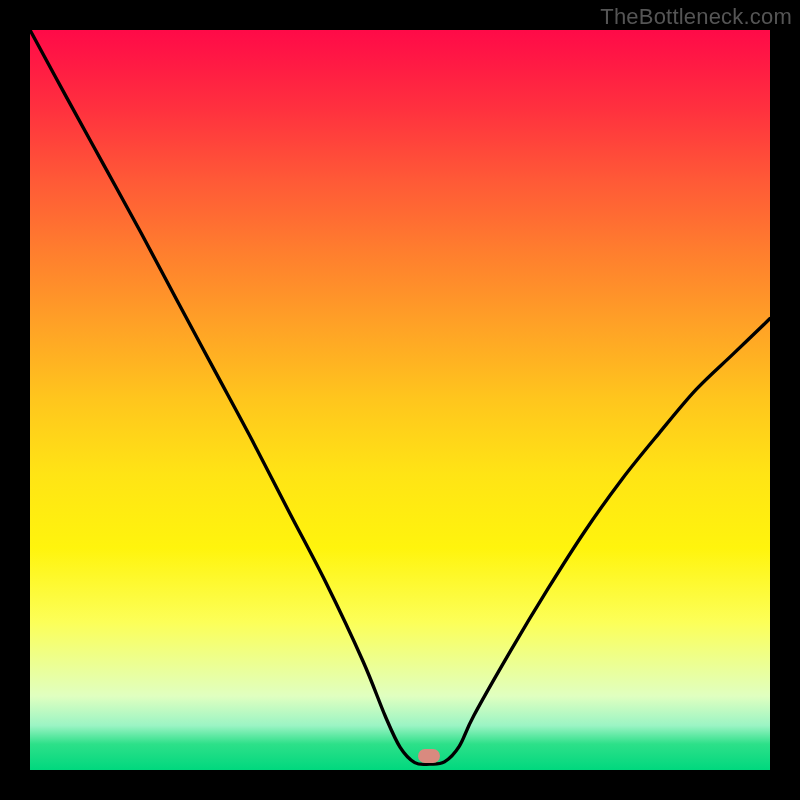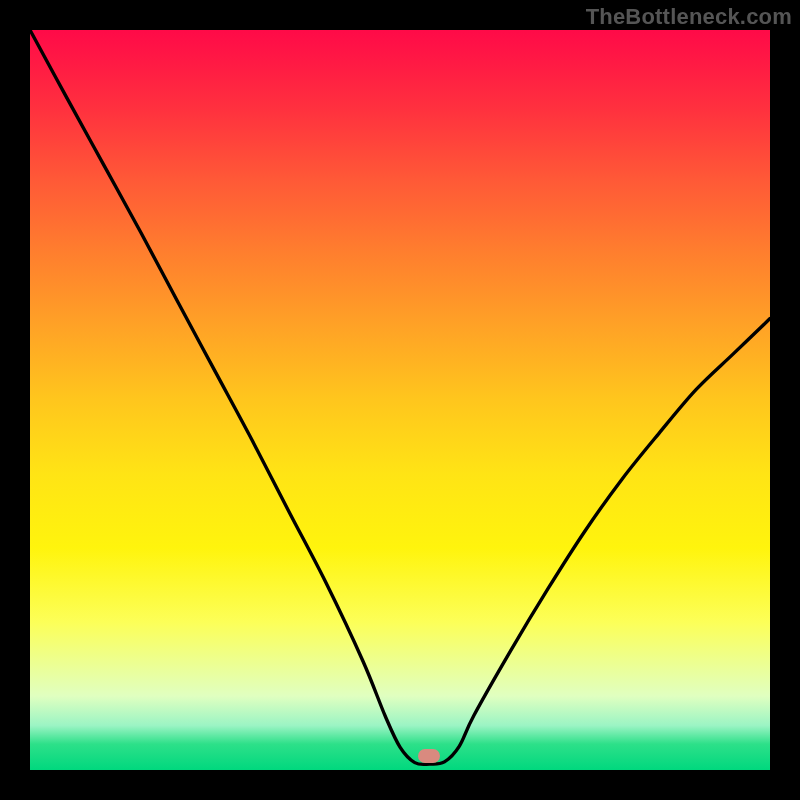--- a/index.html
+++ b/index.html
@@ -40,21 +40,21 @@
       #00d87e 100%
     );
   }
   .watermark {
     position: absolute;
     top: 4px;
     right: 8px;
     color: #555;
     font-size: 22px;
     letter-spacing: 0.2px;
-    font-weight: 700;
+    font-weight: 400;
     user-select: none;
   }
   svg.curve {
     position: absolute;
     left: 0;
     top: 0;
     width: 740px;
     height: 740px;
     overflow: visible;
   }

